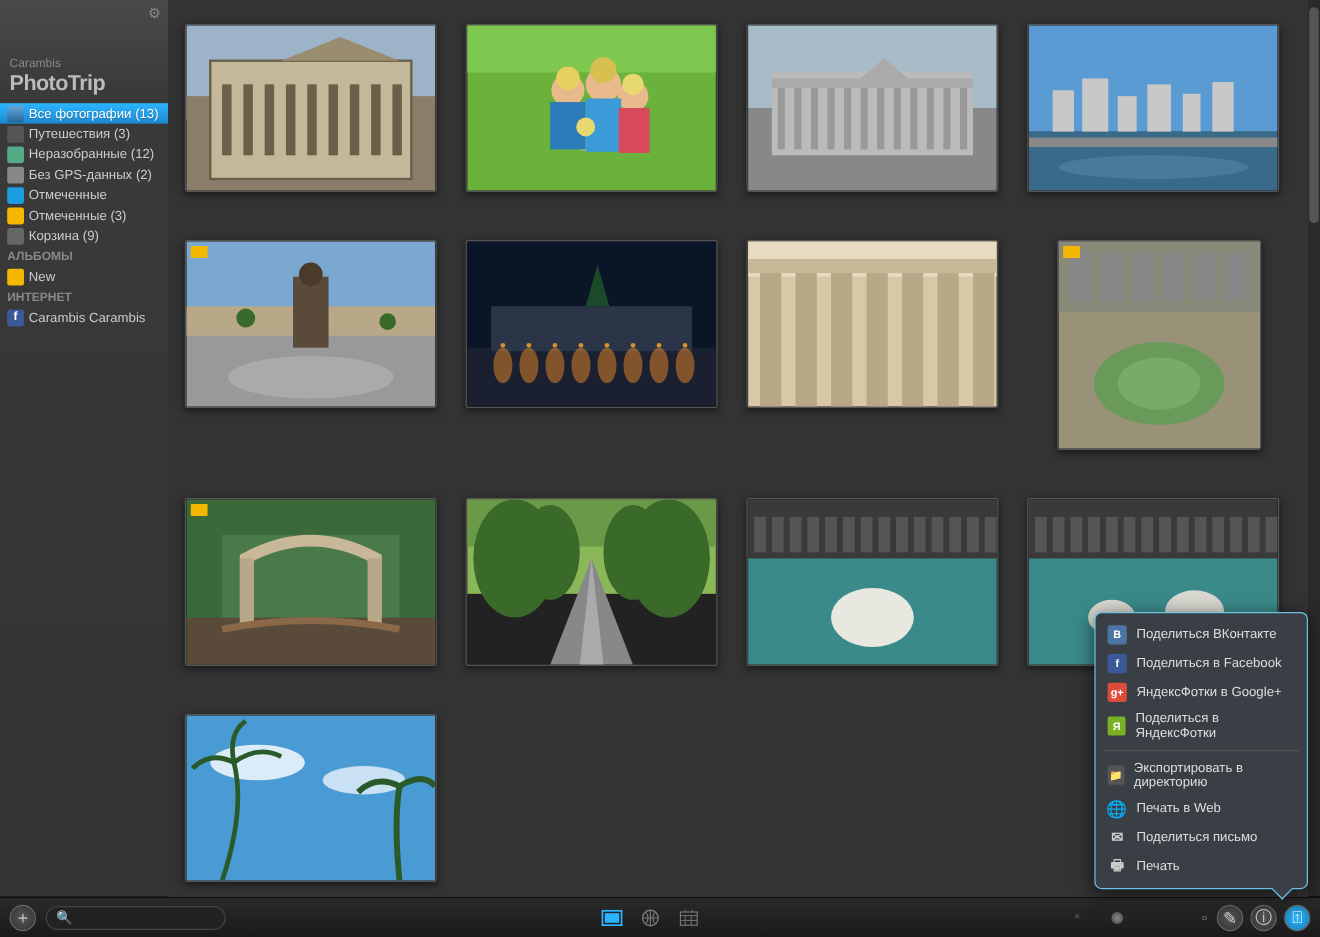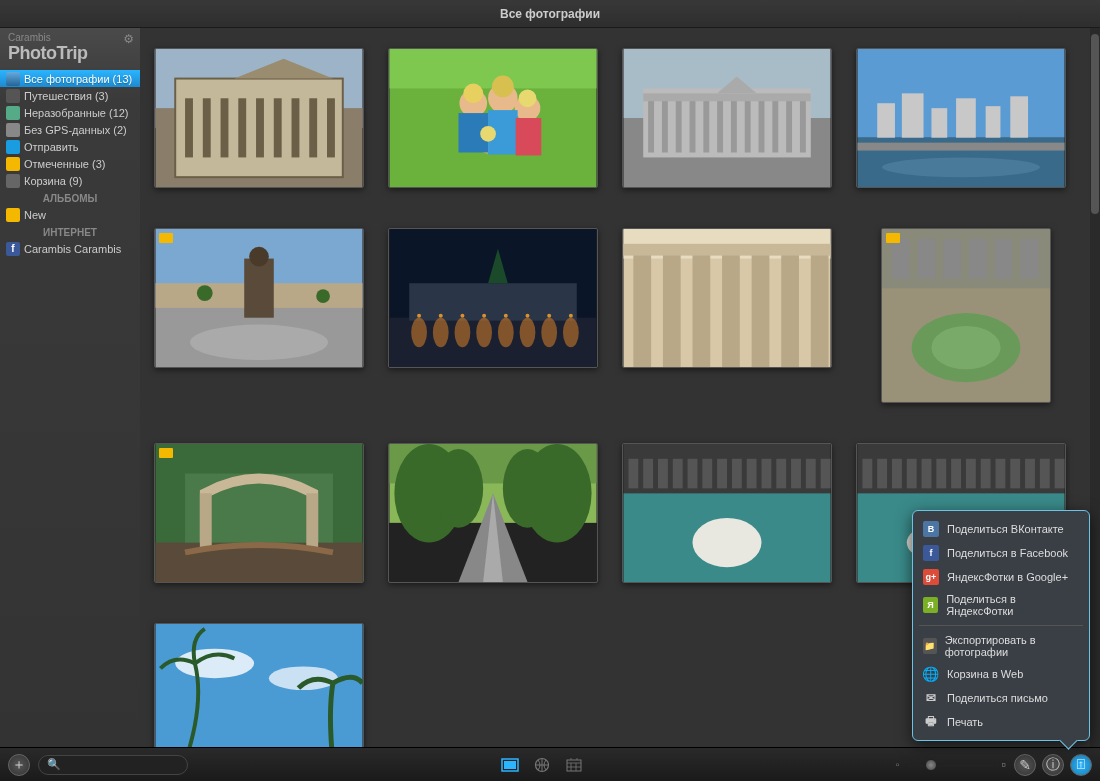--- a/index.html
+++ b/index.html
@@ -5,29 +5,29 @@
 * { margin:0; padding:0; box-sizing:border-box; font-family:Arial,sans-serif; }
 html,body { width:1100px; height:781px; overflow:hidden; background:#2a2a2a; }
 .app { width:1100px; height:781px; display:flex; flex-direction:column; background:#2a2a2a; position:relative; }
 
 .topbar { height:28px; background:linear-gradient(#383838,#2e2e2e); display:flex; align-items:center; justify-content:center; color:#ccc; font-size:12px; font-weight:bold; border-bottom:1px solid #1a1a1a; }
 
 .body { flex:1; display:flex; min-height:0; }
 
 .sidebar { width:140px; background:linear-gradient(#4a4a4a,#3a3a3a 10%,#333); color:#aaa; font-size:11px; overflow:hidden; position:relative; }
 .logo { padding:4px 8px 6px; }
-.logo .sup { font-size:10px; color:#888; }
+.logo .sup { font-size:10px; color:#888;margin-top:44px; }
 .logo .main { font-size:18px; font-weight:bold; color:#bbb; letter-spacing:-0.5px; }
 .logo .gear { position:absolute; top:4px; right:6px; color:#888; font-size:12px; cursor:pointer; }
 .nav { }
 .nav-item { display:flex; align-items:center; padding:2px 6px; height:17px; cursor:pointer; color:#ccc; }
 .nav-item.active { background:linear-gradient(#2bb5ff,#1d8ad0); color:#fff; text-shadow:0 1px 1px rgba(0,0,0,0.3); }
 .nav-item .ico { width:14px; height:14px; margin-right:4px; display:inline-flex; align-items:center; justify-content:center; font-size:10px; border-radius:2px; }
 .nav-item .lbl { flex:1; white-space:nowrap; overflow:hidden; font-size:11px; }
-.nav-head { padding:4px 6px 2px; font-size:10px; font-weight:bold; color:#888; text-transform:uppercase;text-align:center; }
+.nav-head { padding:4px 6px 2px; font-size:10px; font-weight:bold; color:#888; text-transform:uppercase; }
 .ico-allphotos{background:linear-gradient(#6ad,#269);} 
 .ico-travel{background:#555;color:#ccc;}
 .ico-unsorted{background:#5a8;}
 .ico-nogps{background:#888;}
 .ico-recent{background:#1a9de0;border-radius:50%;}
 .ico-flagged{background:#f5b800;}
 .ico-trash{background:#666;}
 .ico-album{background:#f5b800;}
 .ico-fb{background:#3b5998;color:#fff;font-weight:bold;font-size:9px;}
 
@@ -60,23 +60,20 @@
 .ico-vk{background:#4c75a3;} .ico-fb2{background:#3b5998;} .ico-flickr{background:#000;}
 .ico-flickr::before{content:"";width:4px;height:4px;background:#0063dc;border-radius:50%;margin-right:1px;}
 .ico-flickr::after{content:"";width:4px;height:4px;background:#ff0084;border-radius:50%;}
 .ico-gplus{background:#dd4b39;} .ico-yandex{background:#7bb026;}
 .ico-folder{background:#555;} .ico-web{color:#ccc;font-size:14px;} .ico-mail{color:#ccc;font-size:12px;} .ico-print{color:#ccc;font-size:12px;}
 </style>
 </head>
 <body>
 
 <div class="app">
-  <div class="topbar">
-    <span>Все фотографии</span>
-  </div>
 
   <div class="body">
     <div class="sidebar">
       <div class="logo">
         <div class="sup">Carambis</div>
         <div class="main">PhotoTrip</div>
         <span class="gear">⚙</span>
       </div>
       <div class="nav" id="nav-main">
           <div class="nav-item active">
@@ -90,21 +87,21 @@
           <div class="nav-item">
             <span class="ico ico-unsorted"></span>
             <span class="lbl">Неразобранные (12)</span>
           </div>
           <div class="nav-item">
             <span class="ico ico-nogps"></span>
             <span class="lbl">Без GPS-данных (2)</span>
           </div>
           <div class="nav-item">
             <span class="ico ico-recent"></span>
-            <span class="lbl">Отправить</span>
+            <span class="lbl">Отмеченные</span>
           </div>
           <div class="nav-item">
             <span class="ico ico-flagged"></span>
             <span class="lbl">Отмеченные (3)</span>
           </div>
           <div class="nav-item">
             <span class="ico ico-trash"></span>
             <span class="lbl">Корзина (9)</span>
           </div>
         </div>
@@ -431,25 +428,25 @@
         </div>
         <div class="sm-item">
           <span class="sm-ico ico-yandex">Я</span>
           <span>Поделиться в ЯндексФотки</span>
         </div>
       </div>
     <div class="sm-divider"></div>
     <div id="sm2">
         <div class="sm-item">
           <span class="sm-ico ico-folder">📁</span>
-          <span>Экспортировать в фотографии</span>
+          <span>Экспортировать в директорию</span>
         </div>
         <div class="sm-item">
           <span class="sm-ico ico-web">🌐</span>
-          <span>Корзина в Web</span>
+          <span>Печать в Web</span>
         </div>
         <div class="sm-item">
           <span class="sm-ico ico-mail">✉</span>
           <span>Поделиться письмо</span>
         </div>
         <div class="sm-item">
           <span class="sm-ico ico-print">🖶</span>
           <span>Печать</span>
         </div>
       </div>

